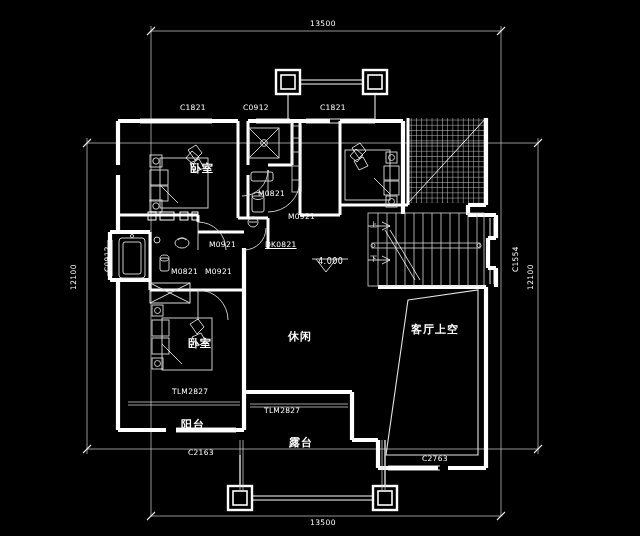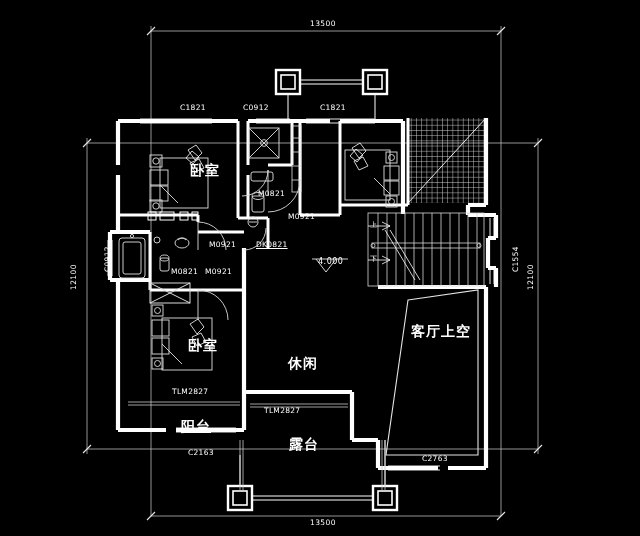--- a/index.html
+++ b/index.html
@@ -4,21 +4,21 @@
 <style>
   html,body{margin:0;padding:0;background:#000;}
   body{width:640px;height:536px;overflow:hidden;
        font-family:"DejaVu Sans","Liberation Sans",sans-serif;}
   #plan{position:relative;width:640px;height:484px;background:#000;}
   #plan svg{display:block;position:absolute;left:0;top:0;}
   .lbl{position:absolute;color:#fff;white-space:nowrap;line-height:1;
        font-family:"DejaVu Sans","Liberation Sans",sans-serif;}
   .dim{font-size:7.5px;letter-spacing:.4px;}
   .code{font-size:7.5px;letter-spacing:.3px;}
-  .room{font-size:14px;font-weight:bold;letter-spacing:1px;}
+  .room{font-size:11px;font-weight:bold;letter-spacing:1px;}
   .elev{font-size:8px;letter-spacing:.5px;margin-top:11px;}
   .vert{transform-origin:0 0;transform:rotate(-90deg);}
 </style>
 </head>
 <body>
 
 <div id="plan">
 
 <svg width="640" height="536" viewBox="0 0 640 536">
   <defs>
@@ -266,31 +266,31 @@
 <div class="lbl code" style="left:180px;top:104px;">C1821</div>
 <div class="lbl code" style="left:243px;top:104px;">C0912</div>
 <div class="lbl code" style="left:320px;top:104px;">C1821</div>
 <div class="lbl code vert" style="left:104px;top:272px;">C0912</div>
 <div class="lbl code vert" style="left:512px;top:272px;">C1554</div>
 <div class="lbl code" style="left:168px;top:449px;margin-left:20px;">C2163</div>
 <div class="lbl code" style="left:422px;top:455px;">C2763</div>
 
 <div class="lbl code" style="left:258px;top:190px;">M0821</div>
 <div class="lbl code" style="left:209px;top:241px;">M0921</div>
-<div class="lbl code" style="left:256px;top:241px;text-decoration:underline;">DK0821</div>
+<div class="lbl code" style="left:265px;top:241px;text-decoration:underline;">DK0821</div>
 <div class="lbl code" style="left:288px;top:213px;">M0921</div>
 <div class="lbl code" style="left:171px;top:268px;">M0821</div>
 <div class="lbl code" style="left:205px;top:268px;">M0921</div>
 
 <div class="lbl code" style="left:172px;top:388px;">TLM2827</div>
 <div class="lbl code" style="left:264px;top:407px;">TLM2827</div>
 
 <div class="lbl room" style="left:190px;top:163px;">卧室</div>
 <div class="lbl room" style="left:188px;top:338px;">卧室</div>
-<div class="lbl room" style="left:288px;top:331px;margin-top:25px;">休闲</div>
+<div class="lbl room" style="left:288px;top:331px;">休闲</div>
 <div class="lbl room" style="left:411px;top:324px;">客厅上空</div>
 <div class="lbl room" style="left:181px;top:419px;text-decoration:underline;">阳台</div>
 <div class="lbl room" style="left:289px;top:437px;">露台</div>
 
 <div class="lbl elev" style="left:318px;top:247px;">4.000</div>
 
 <div class="lbl code" style="left:370px;top:222px;font-size:7px;">上</div>
 <div class="lbl code" style="left:370px;top:256px;font-size:7px;">下</div>
 
 </div>

